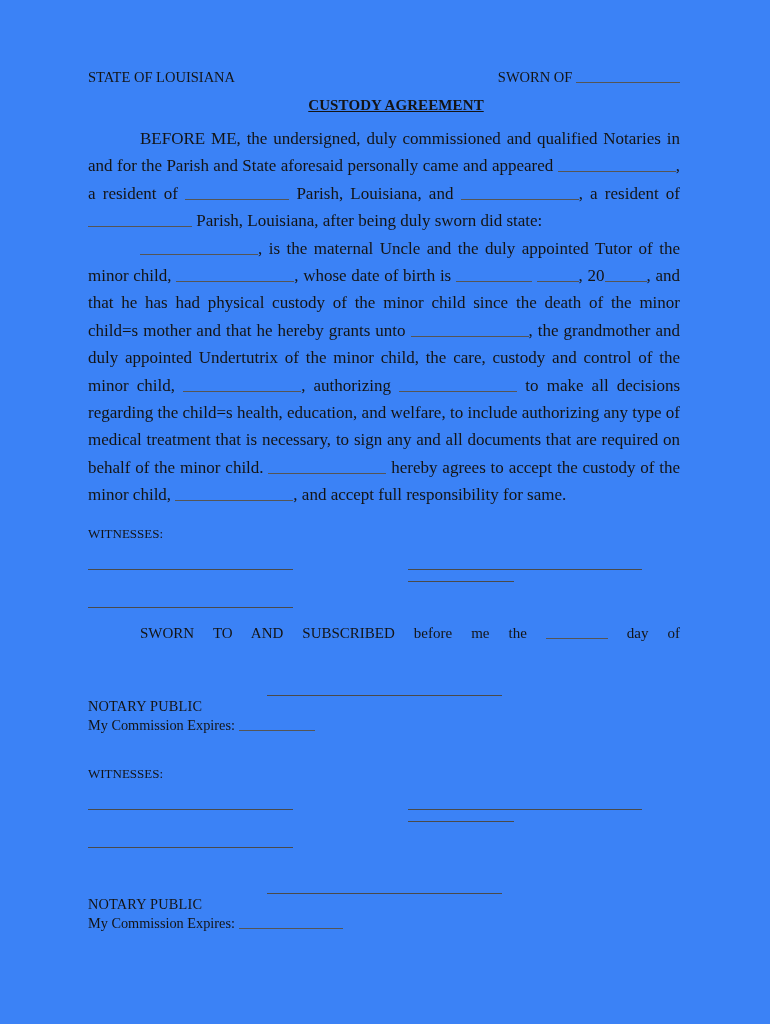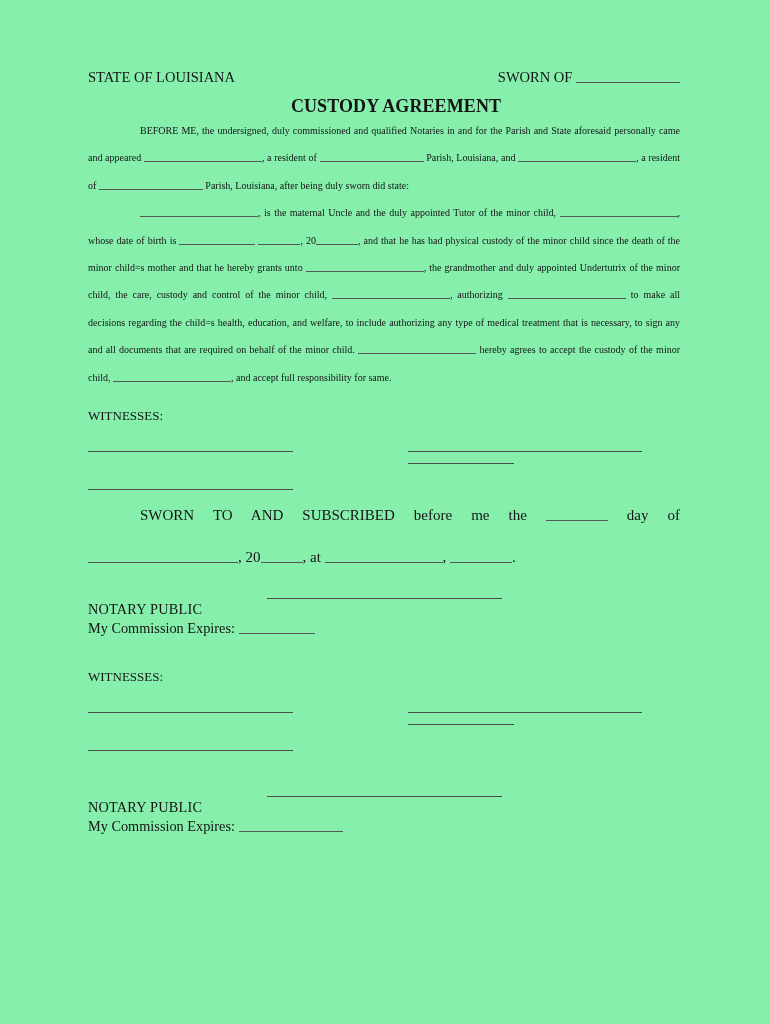--- a/index.html
+++ b/index.html
@@ -4,21 +4,21 @@
 <style>
   html, body {
     margin: 0;
     padding: 0;
     background: #ffffff;
   }
   .page {
     position: relative;
     width: 770px;
     height: 1024px;
-    background: #86efac;
+    background: #3b82f6;
     font-family: "Liberation Serif", "DejaVu Serif", serif;
     color: #141414;
     overflow: hidden;
   }
   .doc {
     position: absolute;
     left: 88px;
     top: 68px;
     width: 592px;
   }
@@ -34,29 +34,31 @@
   .header-left { white-space: nowrap; }
   .header-right { white-space: nowrap; }
 
   
   .title-wrap {
     text-align: center;
     margin-top: 10px;
   }
   .doc-title {
     display: inline-block;
-    font-size: 18px;
+    font-size: 15px;
     font-weight: bold;
+    text-decoration: underline;
     letter-spacing: 0.1px;
     margin-left: 24px;
   }
 
   
   .body-block {
-    font-size: 10px;
+    margin-top: 11px;
+    font-size: 17px;
     line-height: 27.4px;
     text-align: justify;
     text-justify: inter-word;
   }
   .body-block p {
     margin: 0;
     text-align: justify;
   }
   .body-block p.indent { text-indent: 52px; }
 
@@ -162,21 +164,20 @@
     <div class="witness-label">WITNESSES:</div>
     <div class="sig-block">
       <span class="sig-line sig-left-1"></span>
       <span class="sig-line sig-left-2"></span>
       <span class="sig-line sig-right-1"></span>
       <span class="sig-line sig-right-2"></span>
     </div>
 
     <div class="sworn-block">
       <p class="sworn-line-1"><span>SWORN TO AND SUBSCRIBED before me the</span> <span class="blk blk-s"></span> <span>day of</span></p>
-      <p class="sworn-line-2"><span class="blk blk-xxl"></span><span>, 20</span><span class="blk blk-xs"></span><span>, at</span> <span class="blk blk-xl"></span><span>,</span> <span class="blk blk-s"></span><span>.</span></p>
     </div>
 
     <div class="notary-block">
       <span class="notary-rule"></span>
       <span class="notary-title">NOTARY PUBLIC</span>
       <span class="notary-expires"><span>My Commission Expires:</span> <span class="blk blk-m"></span></span>
     </div>
 
     <div class="spacer-sm"></div>
 

